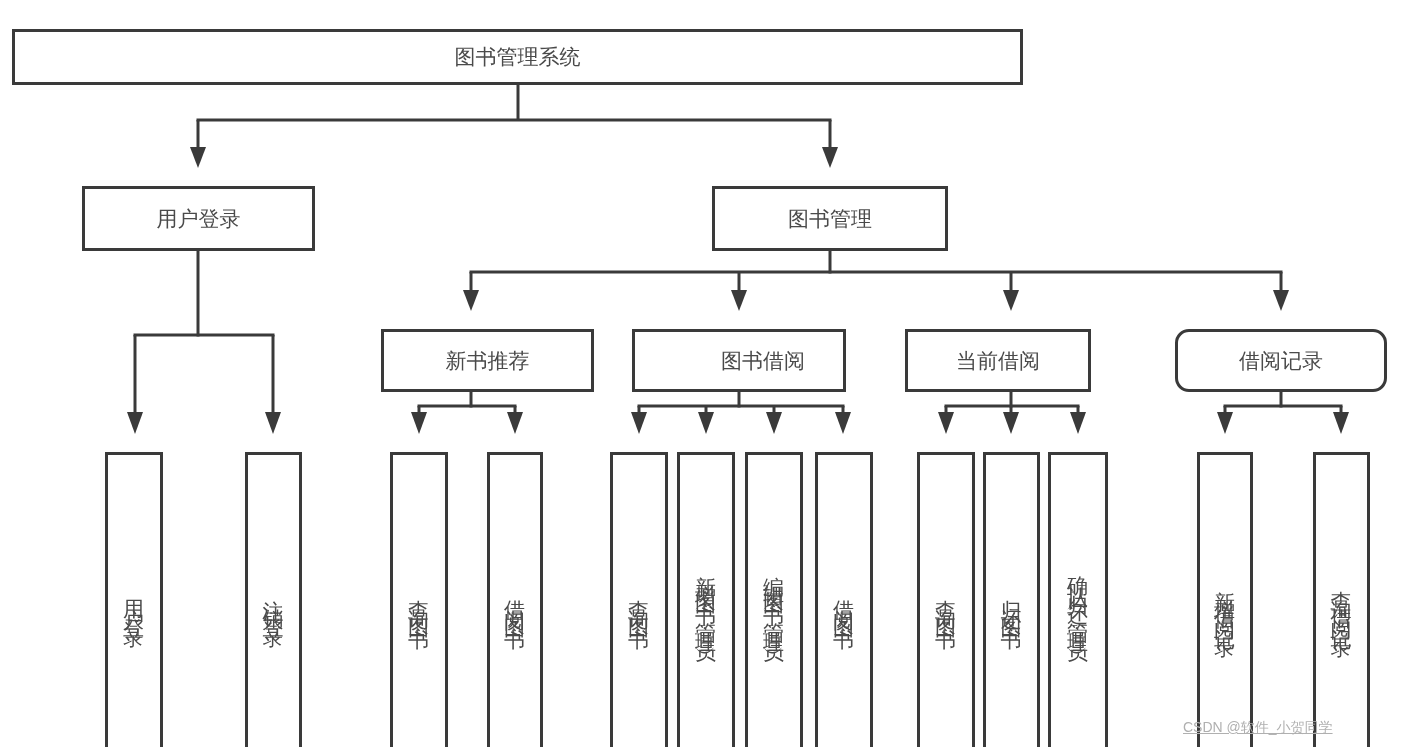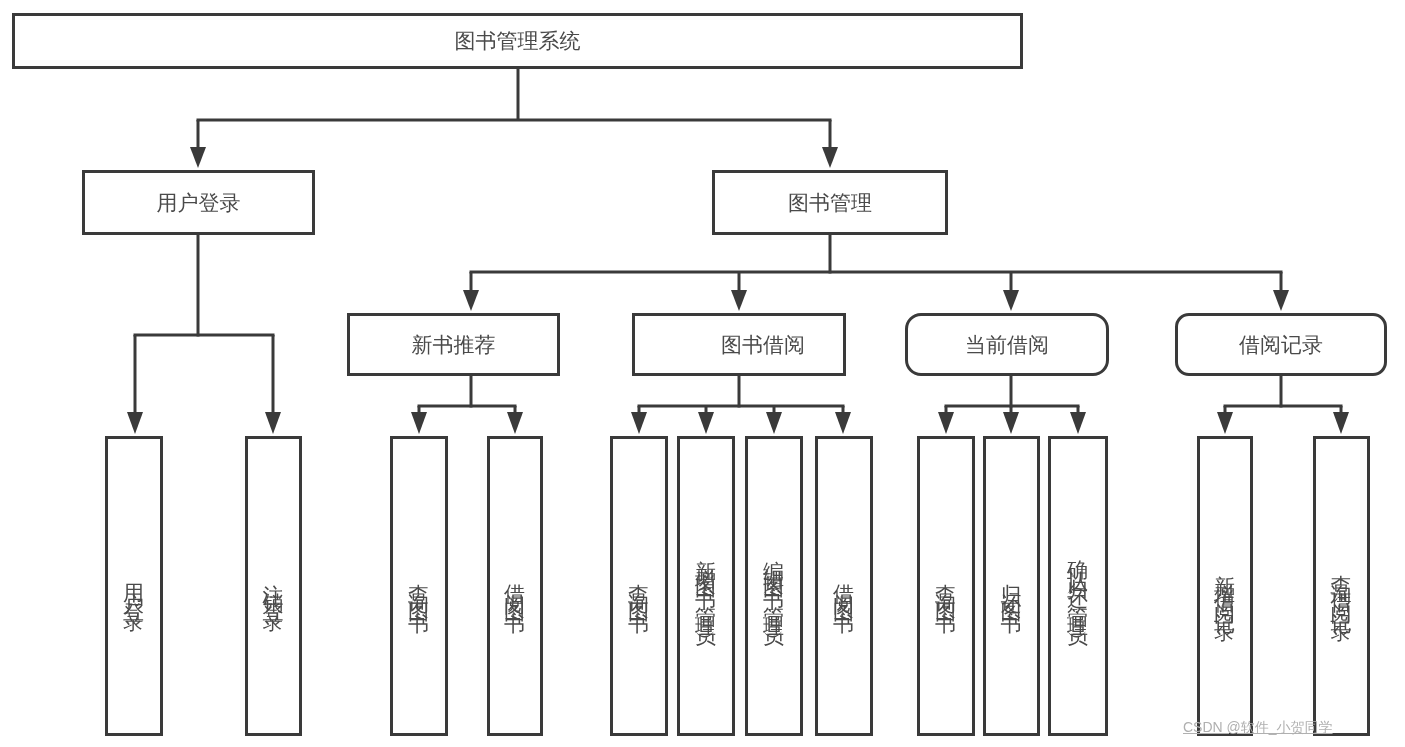--- a/index.html
+++ b/index.html
@@ -29,20 +29,21 @@
     position: absolute;
     box-sizing: border-box;
     border: 3px solid var(--line);
     background: var(--bg);
     display: flex;
     align-items: center;
     justify-content: center;
     z-index: 1;
     color: var(--text);
     font-size: 21px;
+    margin-top: 16px;
   }
   .hbox .label { white-space: nowrap; }
   .vbox .label {
     writing-mode: vertical-rl;
     text-orientation: mixed;
     letter-spacing: 0.45em;
     white-space: nowrap;
     line-height: 1;
   }
   .watermark {
@@ -128,27 +129,27 @@
     <span class="label">图书管理系统</span>
   </div>
 
   <div class="node hbox" style="left:82px; top:170px; width:233px; height:65px;">
     <span class="label">用户登录</span>
   </div>
   <div class="node hbox" style="left:712px; top:170px; width:236px; height:65px;align-items:center;">
     <span class="label">图书管理</span>
   </div>
 
-  <div class="node hbox" style="left:347px; top:313px; width:213px; height:63px;">
+  <div class="node hbox" style="left:381px; top:313px; width:213px; height:63px;">
     <span class="label">新书推荐</span>
   </div>
   <div class="node hbox" style="left:632px; top:313px; width:214px; height:63px;padding-left:48px;">
     <span class="label">图书借阅</span>
   </div>
-  <div class="node hbox" style="left:905px; top:313px; width:204px; height:63px;border-radius:16px;">
+  <div class="node hbox" style="left:905px; top:313px; width:186px; height:63px;">
     <span class="label">当前借阅</span>
   </div>
   <div class="node hbox" style="left:1175px; top:313px; width:212px; height:63px;border-radius:14px;">
     <span class="label">借阅记录</span>
   </div>
 
   <div class="node vbox" style="left:105px; top:436px; width:58px; height:300px;">
     <span class="label">用户登录</span>
   </div>
   <div class="node vbox" style="left:245px; top:436px; width:57px; height:300px;">

